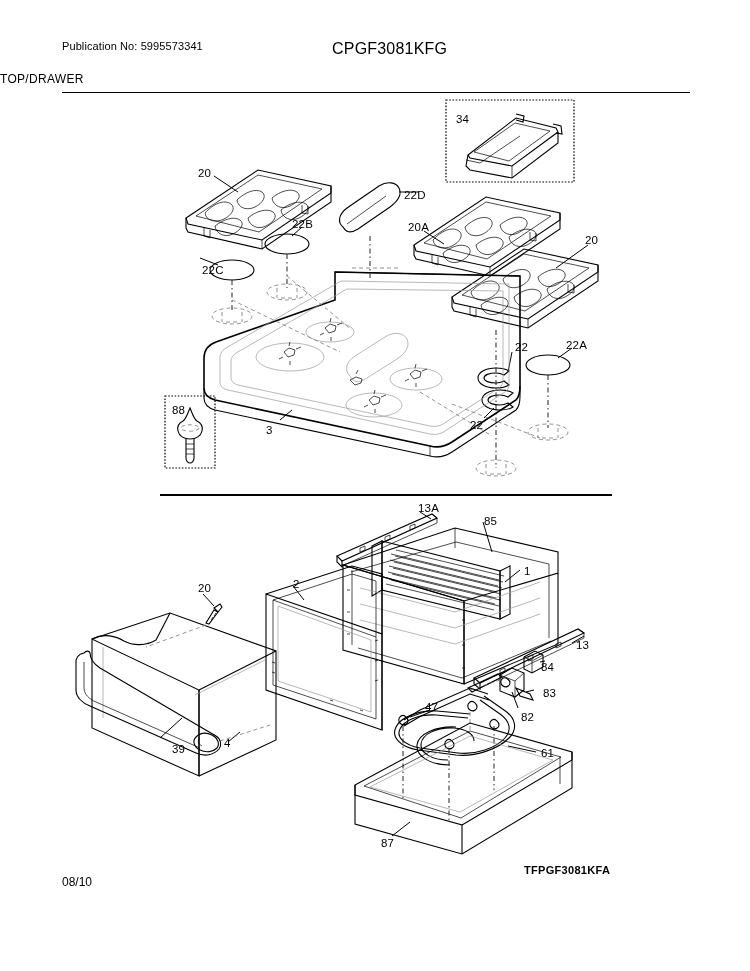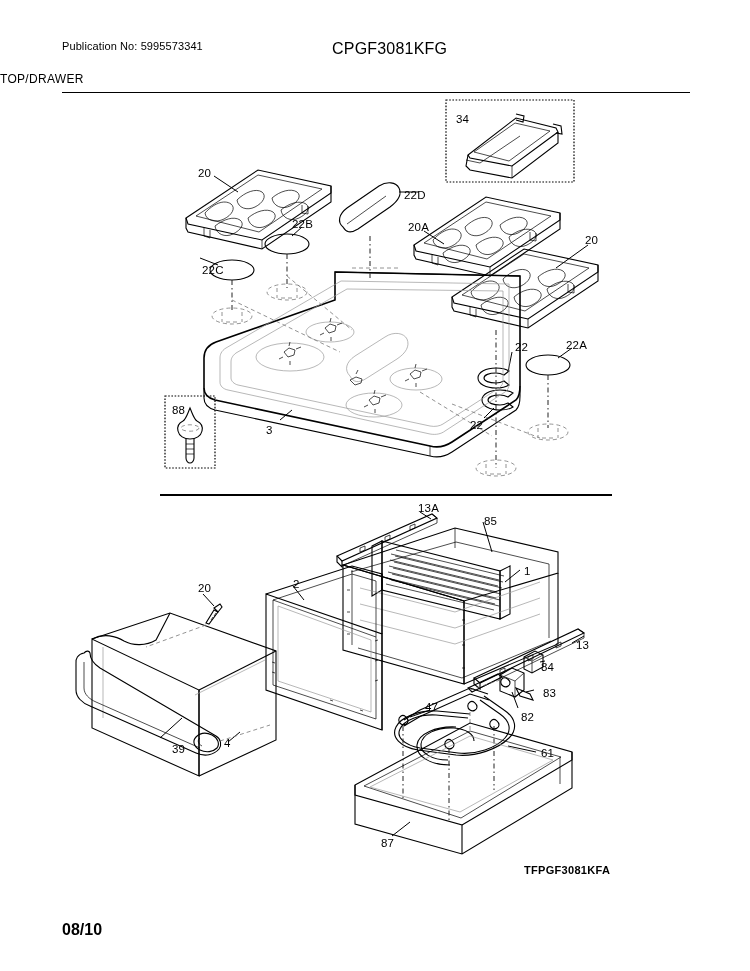--- a/index.html
+++ b/index.html
@@ -64,23 +64,22 @@
     top: 494px;
     width: 452px;
     height: 1.6px;
     background: #000;
   }
 
   
   .foot-date {
     position: absolute;
     left: 62px;
-    top: 921px;
-    font-size: 16px;
-    font-weight: bold;
+    top: 875px;
+    font-size: 12px;
   }
   .foot-page {
     position: absolute;
     left: 0;
     top: 921px;
     width: 750px;
     text-align: center;
     font-size: 11px;
   }
   .diagram-code {

